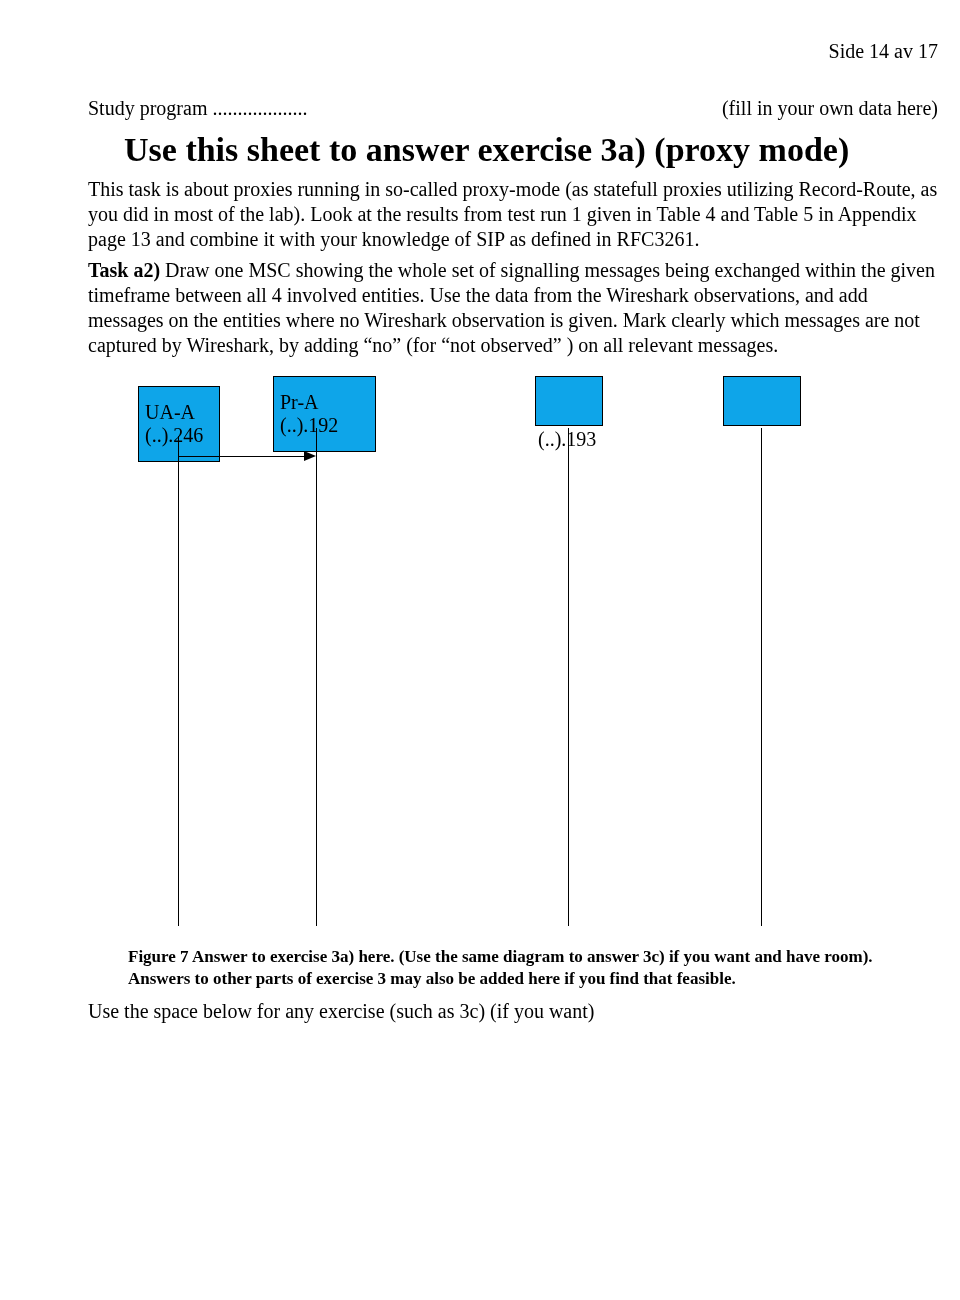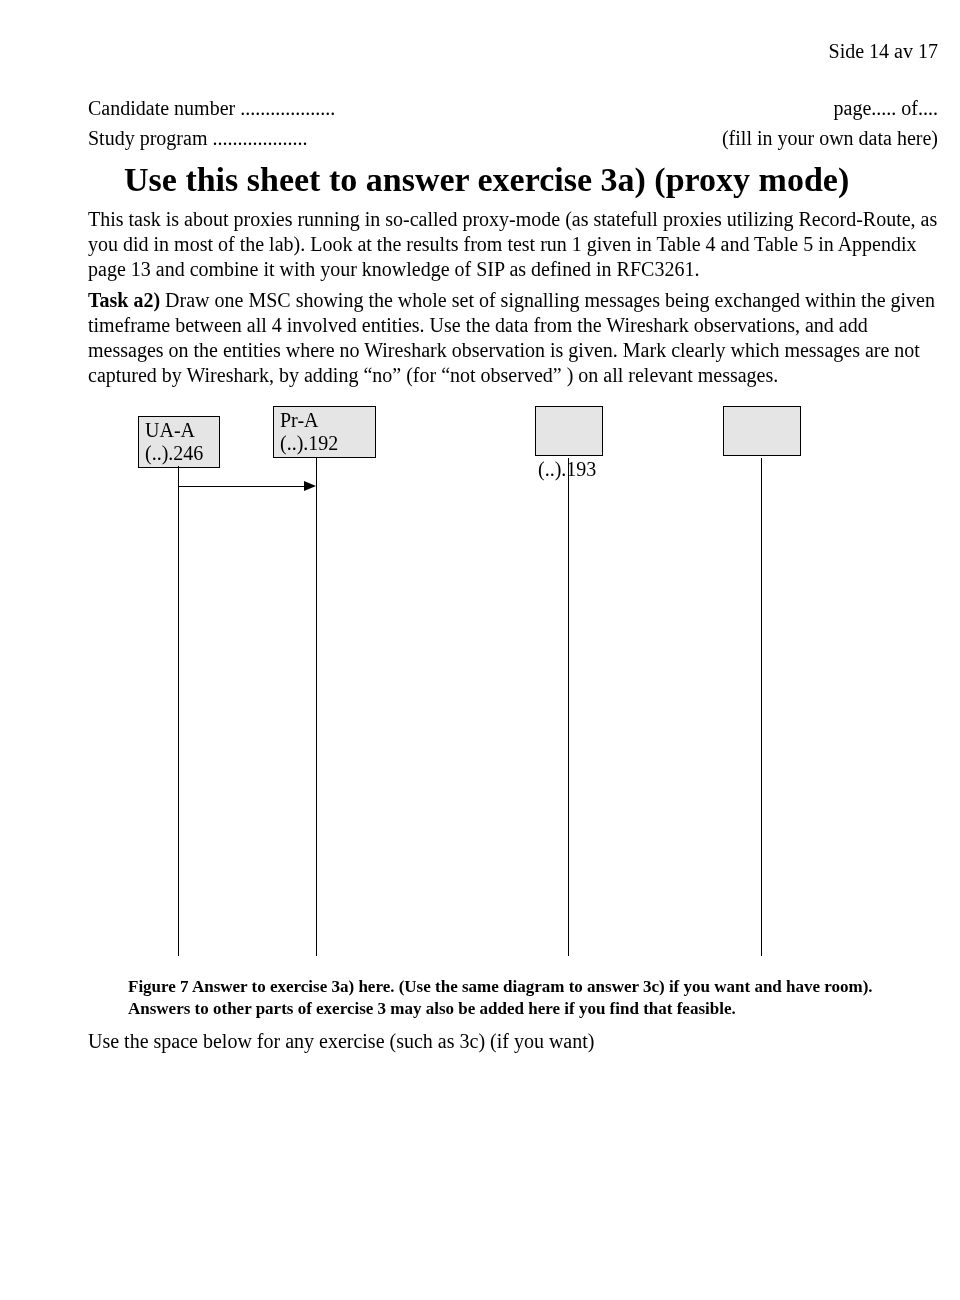--- a/index.html
+++ b/index.html
@@ -40,22 +40,22 @@
   .task-label { font-weight: bold; }
   .diagram {
     position: relative;
     width: 760px;
     height: 550px;
     margin: 28px 0 10px 50px;
   }
   .box {
     position: absolute;
     border: 1.5px solid #000;
-    background: #e5e5e5;
-    padding: 2px 6px;
+    background: #0ea5e9;
+    padding: 14px 6px;
     font-size: 20px;
     line-height: 1.15;
     box-sizing: border-box;
     text-align: left;
   }
   .lifeline {
     position: absolute;
     width: 0;
     border-left: 1.5px solid #000;
   }
@@ -82,24 +82,20 @@
     margin-top: 6px;
   }
 </style>
 </head>
 <body>
 
 <div class="page">
 
   <div class="page-num">Side 14 av 17</div>
 
-  <div class="header-row">
-    <span>Candidate number ...................</span>
-    <span>page..... of....</span>
-  </div>
   <div class="header-row">
     <span>Study program ...................</span>
     <span>(fill in your own data here)</span>
   </div>
 
   <div class="title">Use this sheet to answer exercise 3a) (proxy mode)</div>
 
   <p class="body-text">This task is about proxies running in so-called proxy-mode (as statefull proxies utilizing Record-Route, as you did in most of the lab). Look at the results from test run 1 given in Table 4 and Table 5 in Appendix page 13 and combine it with your knowledge of SIP as defined in RFC3261.</p>
 
 

